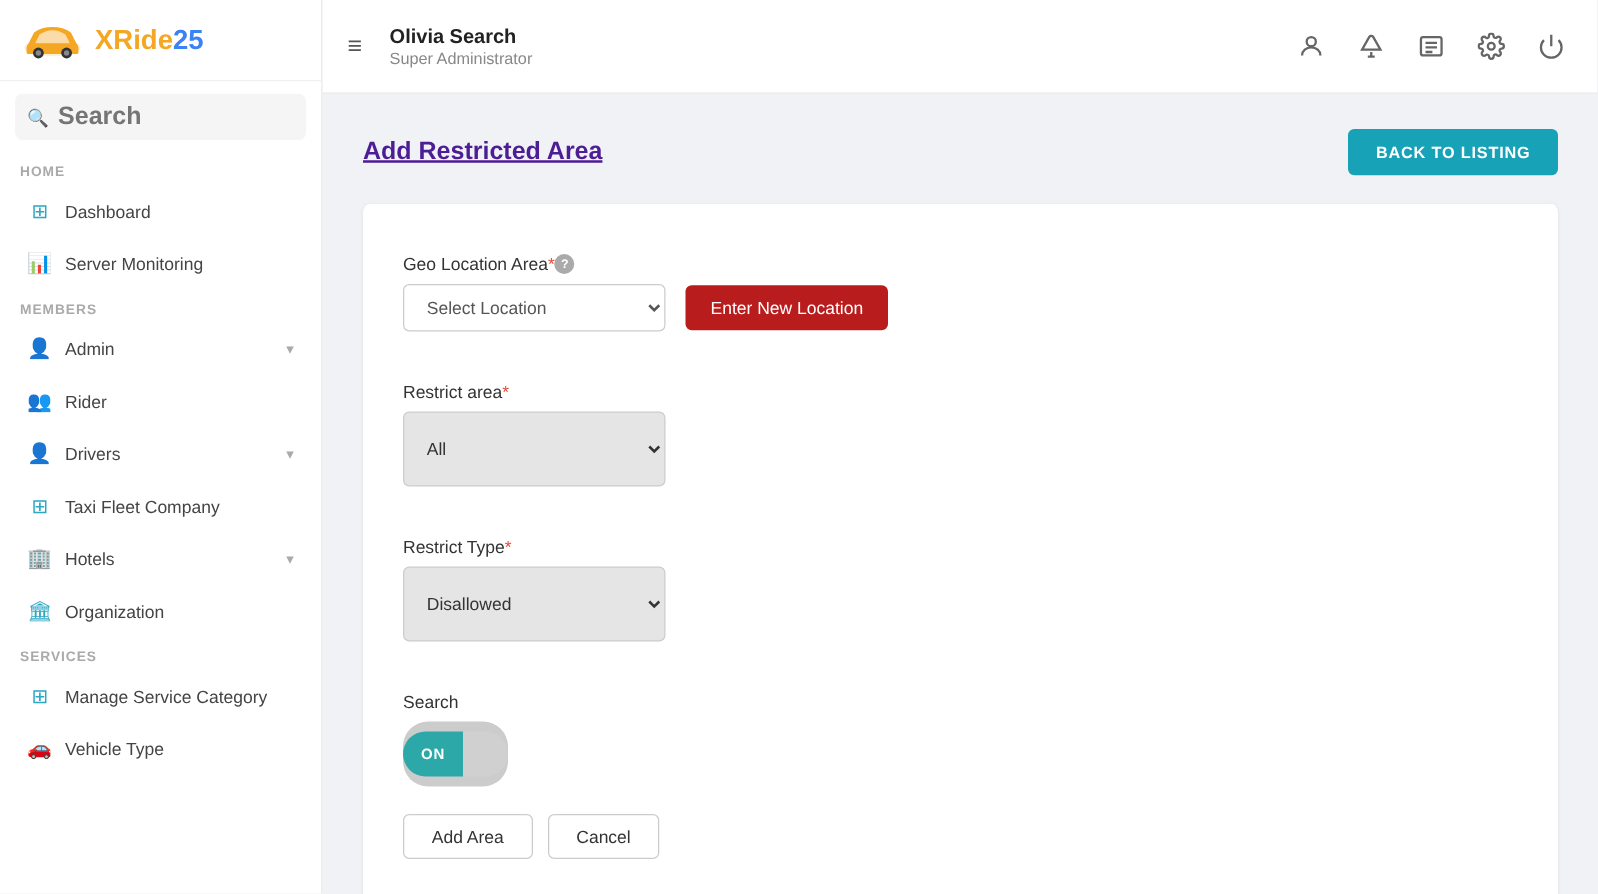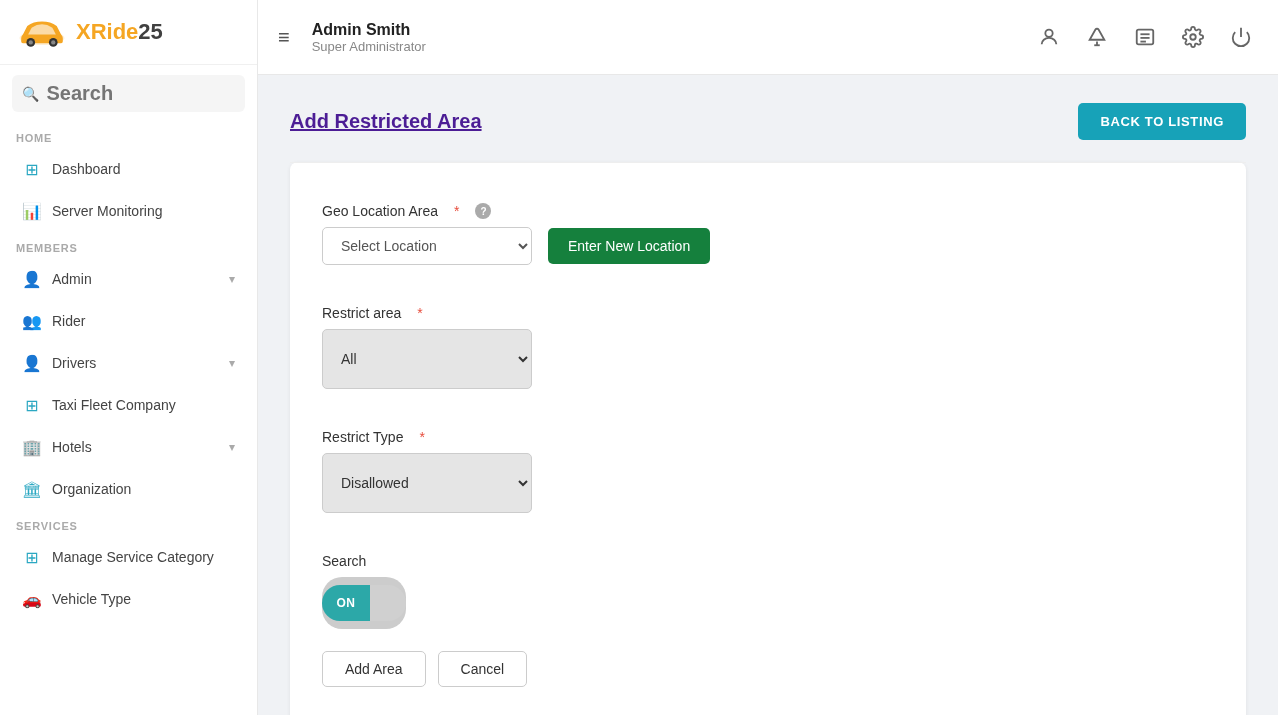--- a/index.html
+++ b/index.html
@@ -171,21 +171,21 @@
       margin-bottom: 24px;
     }
     .form-group { margin-bottom: 22px; }
     .form-label {
       font-size: 14px;
       font-weight: 500;
       color: #333;
       margin-bottom: 8px;
       display: flex;
       align-items: center;
-      gap: 16px;
+      gap: 0;
       margin-top: 40px;
     }
     .required { color: #e74c3c; }
     .help-icon {
       display: inline-flex;
       align-items: center;
       justify-content: center;
       width: 16px;
       height: 16px;
       background: #aaa;
@@ -216,21 +216,21 @@
       padding: 20px 14px;
       border: 1px solid #ccc;
       border-radius: 5px;
       font-size: 14px;
       color: #333;
       background: #e5e5e5;
       cursor: pointer;
       appearance: auto;
     }
     .btn-enter-location {
-      background: #15803d;
+      background: #b91c1c;
       color: #fff;
       border: none;
       border-radius: 5px;
       padding: 10px 20px;
       font-size: 14px;
       font-weight: 500;
       cursor: pointer;
     }
 
     
@@ -310,21 +310,21 @@
     <svg class="logo-icon" viewBox="0 0 60 38" fill="none" xmlns="http://www.w3.org/2000/svg">
       <ellipse cx="30" cy="26" rx="26" ry="8" fill="#f5a623" opacity="0.18"></ellipse>
       <path d="M8 22 L13 12 Q20 7 30 7 Q40 7 47 12 L52 22 Q54 24 54 26 L54 30 Q54 32 52 32 L8 32 Q6 32 6 30 L6 26 Q6 24 8 22Z" fill="#f5a623"></path>
       <path d="M14 22 L18 14 Q24 10 30 10 Q36 10 42 14 L46 22Z" fill="#fff" opacity="0.6"></path>
       <circle cx="17" cy="31" r="5" fill="#333"></circle>
       <circle cx="17" cy="31" r="2.5" fill="#888"></circle>
       <circle cx="43" cy="31" r="5" fill="#333"></circle>
       <circle cx="43" cy="31" r="2.5" fill="#888"></circle>
     </svg>
     <span class="logo-text">
-      <span>XRide</span><span style="color:#404040">25</span>
+      <span>XRide</span><span style="color:#3b82f6">25</span>
     </span>
   </div>
 
   <div class="search-box">
     <span class="search-icon-svg">🔍</span>
     <input type="text" placeholder="Search" style="">
   </div>
 
   <div class="nav-section-label">HOME</div>
   <div class="nav-item">
@@ -374,21 +374,21 @@
     <span class="nav-icon">🚗</span>
     <span class="nav-label">Vehicle Type</span>
   </div>
 </nav>
 
 <div class="main">
 
   <div class="topbar">
     <span class="topbar-hamburger">≡</span>
     <div class="topbar-user">
-      <div class="username">Admin Smith</div>
+      <div class="username">Olivia Search</div>
       <div class="role">Super Administrator</div>
     </div>
     <div class="topbar-icons">
       <div class="topbar-icon-btn">
         <svg width="22" height="22" viewBox="0 0 24 24" fill="none" stroke="#666" stroke-width="2">
             <circle cx="12" cy="8" r="4"></circle>
             <path d="M4 20c0-4 3.6-7 8-7s8 3 8 7"></path>
           </svg>
       </div>
       <div class="topbar-icon-btn">

